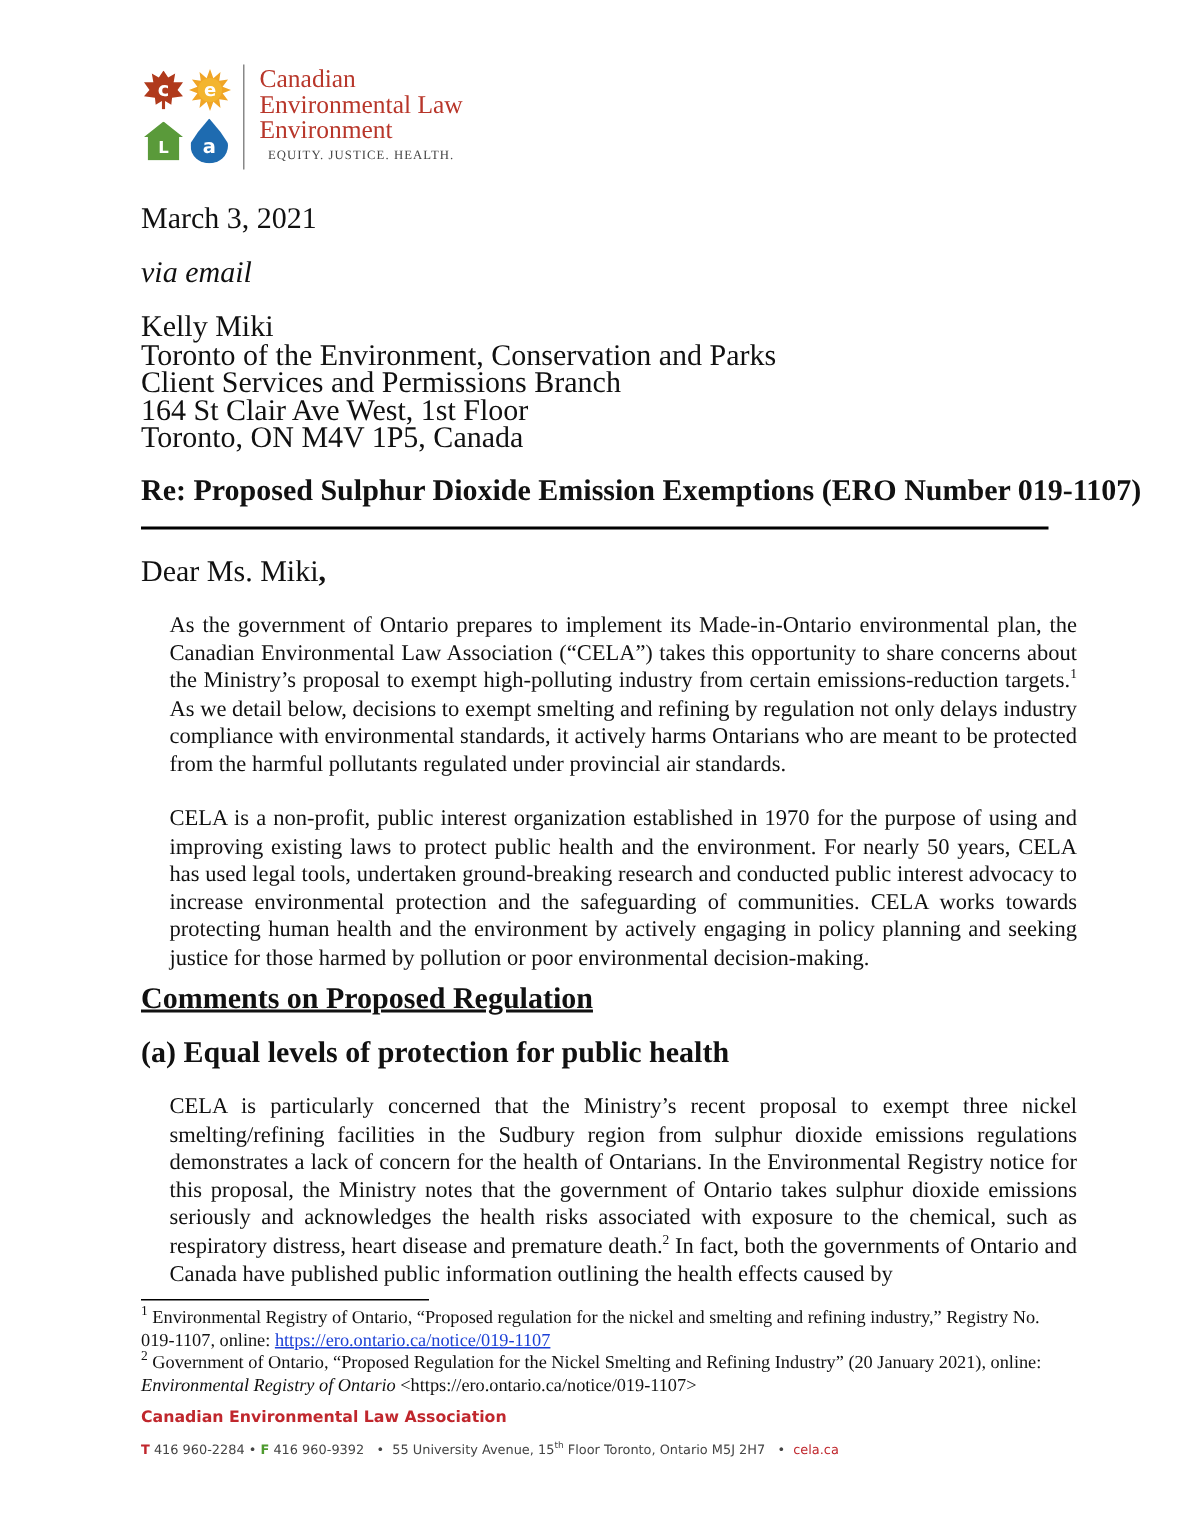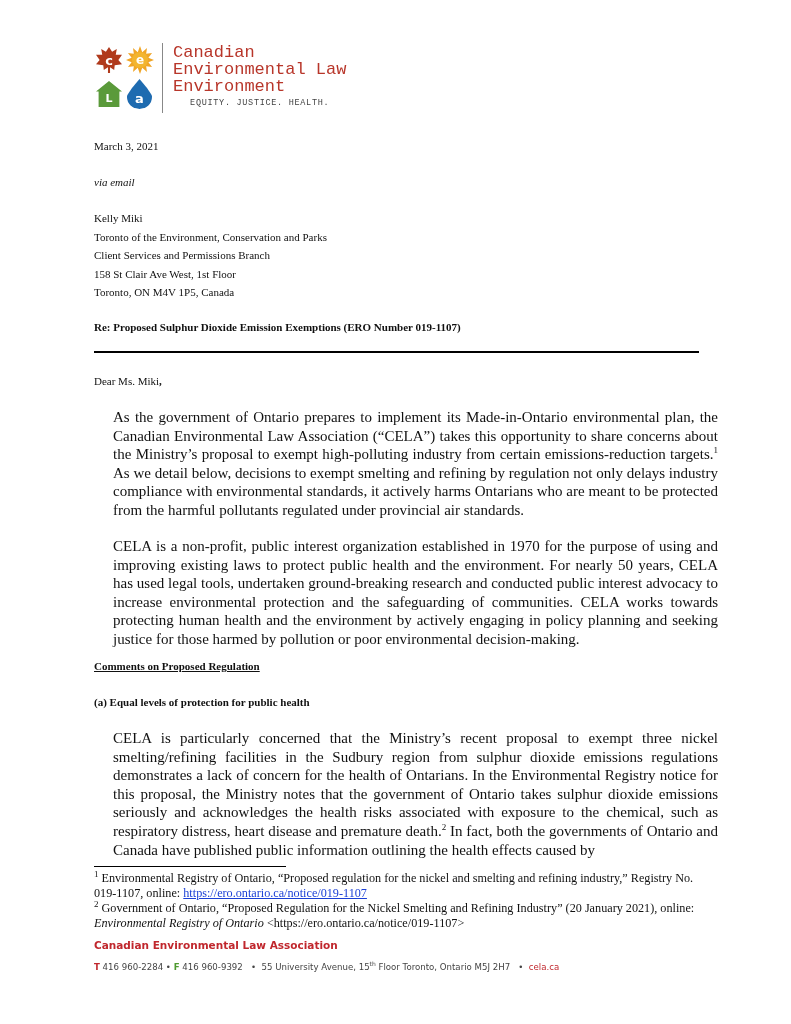--- a/index.html
+++ b/index.html
@@ -10,24 +10,24 @@
     .logo-icons { width: 62px; height: 68px; position: relative; }
     .ico { position: absolute; width: 26px; height: 26px; display: flex; align-items: center; justify-content: center;
            font-family: "DejaVu Sans", sans-serif; font-weight: bold; font-size: 13px; color: #fff; }
     .ico-leaf { left: 2px; top: 4px; background: #b03a1c; clip-path: polygon(50% 0%, 62% 18%, 80% 8%, 76% 30%, 100% 30%, 86% 50%, 100% 66%, 72% 70%, 70% 88%, 54% 78%, 54% 100%, 46% 100%, 46% 78%, 30% 88%, 28% 70%, 0% 66%, 14% 50%, 0% 30%, 24% 30%, 20% 8%, 38% 18%); }
     .ico-sun { left: 32px; top: 3px; width: 28px; height: 28px; }
     .ico-sun .rays { position: absolute; inset: 0; background: #f0a526; clip-path: polygon(50% 0%, 58% 22%, 75% 7%, 72% 28%, 93% 25%, 80% 42%, 100% 50%, 80% 58%, 93% 75%, 72% 72%, 75% 93%, 58% 78%, 50% 100%, 42% 78%, 25% 93%, 28% 72%, 7% 75%, 20% 58%, 0% 50%, 20% 42%, 7% 25%, 28% 28%, 25% 7%, 42% 22%); }
     .ico-sun .core { position: absolute; left: 6px; top: 6px; width: 16px; height: 16px; border-radius: 50%; background: #f3b52f; display: flex; align-items: center; justify-content: center; color: #fff; font-size: 12px; }
     .ico-house { left: 2px; top: 38px; background: #5a9a3a; clip-path: polygon(50% 0%, 100% 40%, 90% 40%, 90% 100%, 10% 100%, 10% 40%, 0% 40%); padding-top: 8px; font-size: 11px; }
     .ico-drop { left: 33px; top: 36px; width: 25px; height: 30px; background: #1e6bb0; border-radius: 50% 50% 50% 50% / 60% 60% 40% 40%; clip-path: polygon(50% 0%, 80% 30%, 100% 55%, 100% 80%, 85% 95%, 50% 100%, 15% 95%, 0% 80%, 0% 55%, 20% 30%); padding-top: 8px; font-size: 13px; }
     .logo-sep { width: 1px; height: 70px; background: #888; margin: 0 10px 0 6px; }
-    .logo-text { color: #b8362a; font-family: Liberation Mono, monospace; line-height: 17px; font-size: 17px; margin-top: 1px; }
+    .logo-text { color: #b8362a; font-family: Liberation Serif, serif; line-height: 17px; font-size: 17px; margin-top: 1px; }
     .logo-text .tag { color: #444; font-size: 8.5px; letter-spacing: 0.7px; line-height: 12px; margin-top: 2px; text-align: center; }
 
-    .txt { position: absolute; left: 94px; font-size: 11px; line-height: 18.5px; }
+    .txt { position: absolute; left: 94px; font-size: 20px; line-height: 18.5px; }
     .para { position: absolute; left: 94px; width: 605px; font-size: 15px; line-height: 18.6px; text-align: justify; margin-left: 19px; }
     .italic { font-style: italic; }
     .bold { font-weight: bold; }
     .underline { text-decoration: underline; }
     sup { font-size: 9px; vertical-align: super; line-height: 0; }
 
     .rule { position: absolute; left: 94px; top: 351px; width: 605px; height: 2px; background: #000; }
     .fn-rule { position: absolute; left: 94px; top: 866px; width: 192px; height: 1px; background: #000; }
     .fn { position: absolute; left: 94px; width: 605px; font-size: 12.2px; line-height: 14.8px; }
     .fn a { color: #1a3fd6; text-decoration: underline; }
@@ -69,21 +69,21 @@
   </div>
 </div>
 
 <div class="txt" style="top:137px;">March 3, 2021</div>
 <div class="txt italic" style="top:173px;">via email</div>
 
 <div class="txt" style="top:209px;">
   <div>Kelly Miki</div>
   <div>Toronto of the Environment, Conservation and Parks</div>
   <div>Client Services and Permissions Branch</div>
-  <div>158 St Clair Ave West, 1st Floor</div>
+  <div>164 St Clair Ave West, 1st Floor</div>
   <div>Toronto, ON M4V 1P5, Canada</div>
 </div>
 
 <div class="txt bold" style="top:318px;">Re: Proposed Sulphur Dioxide Emission Exemptions (ERO Number 019-1107)</div>
 <div class="rule"></div>
 
 <div class="txt" style="top:372px;"><span>Dear Ms. Miki</span><span class="bold">,</span></div>
 
 <div class="para" style="top:408px;"><span>As the government of Ontario prepares to implement its Made-in-Ontario environmental plan, the Canadian Environmental Law Association (“CELA”) takes this opportunity to share concerns about the Ministry’s proposal to exempt high-polluting industry from certain emissions-reduction targets.</span><sup>1</sup><span> As we detail below, decisions to exempt smelting and refining by regulation not only delays industry compliance with environmental standards, it actively harms Ontarians who are meant to be protected from the harmful pollutants regulated under provincial air standards.</span></div>
 

